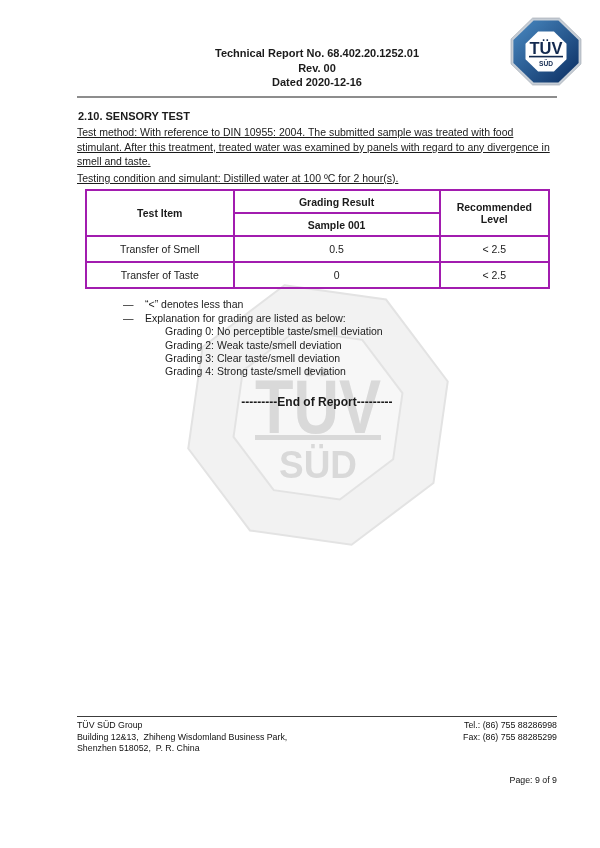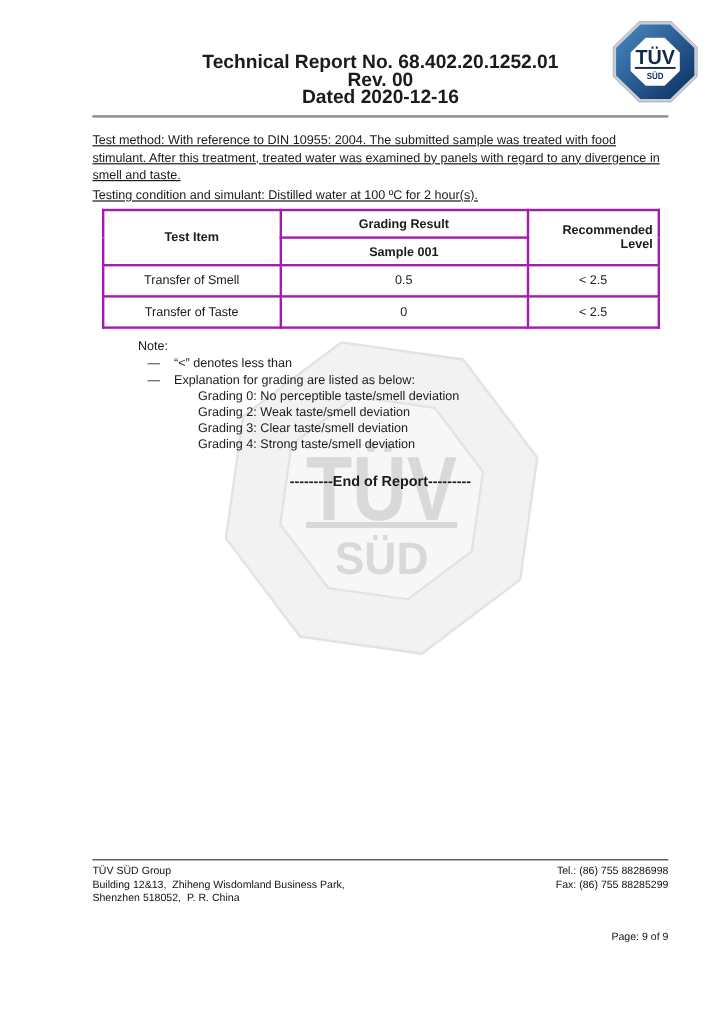--- a/index.html
+++ b/index.html
@@ -4,37 +4,37 @@
 <style>
   html,body{margin:0;padding:0;background:#fff;}
   .page{
     position:relative;width:600px;height:848px;background:#ffffff;overflow:hidden;
     font-family:"Liberation Sans",sans-serif;color:#1b1b1b;
   }
   
   .watermark{position:absolute;left:178px;top:275px;width:280px;height:280px;z-index:0;}
   
   .header-block{position:absolute;left:77px;width:480px;top:46px;text-align:center;
-    font-weight:bold;font-size:16px;line-height:14.7px;z-index:2;}
+    font-weight:bold;font-size:11px;line-height:14.7px;z-index:2;}
   .logo{position:absolute;right:18px;top:17px;width:72px;height:69px;z-index:2;}
   .header-rule{position:absolute;left:77px;width:480px;top:96px;height:2px;background:#8d8d8d;z-index:2;}
   
   .main{position:absolute;left:77px;width:480px;top:110px;font-size:10.5px;z-index:1;}
   .section-title{font-size:11px;font-weight:bold;margin:0 0 3px 1px;}
   .para{margin:0;line-height:14.6px;text-decoration:underline;}
   .para.cond{margin-top:2px;}
   
   table.sensory{border-collapse:collapse;margin:4px 0 0 8px;width:465px;
     font-size:10.5px;text-align:center;border:2px solid #000;}
   table.sensory th,table.sensory td{border:2px solid #a21caf;padding:0 4px;}
   table.sensory th{font-weight:bold;height:21px;}
   table.sensory td{height:24px;font-weight:normal;}
   .col-item{width:140px;margin-top:20px;}
   .col-grade{width:200px;}
-  .col-rec{width:100px;text-align:right;}
+  .col-rec{width:100px;}
   
   .notes{margin:8px 0 0 38px;line-height:14px;}
   .note-item{display:flex;}
   .note-dash{width:30px;padding-left:8px;box-sizing:border-box;}
   .note-text{flex:1;}
   .gradings{margin-left:50px;line-height:13.2px;}
   
   .end-report{margin-top:17px;text-align:center;font-weight:bold;font-size:12px;}
   
   .footer{position:absolute;left:77px;width:480px;top:716px;z-index:2;}
@@ -76,20 +76,21 @@
     <polygon points="23.6,3.4 48.4,3.4 68.6,23.1 68.6,45.9 48.4,65.6 23.6,65.6 3.4,45.9 3.4,23.1" fill="url(#lgBlue)"></polygon>
     <polygon points="28.1,14.5 43.9,14.5 56.5,26.8 56.5,42.2 43.9,54.5 28.1,54.5 15.5,42.2 15.5,26.8" fill="#ffffff"></polygon>
     <text x="36" y="36.5" font-size="17" font-weight="bold" fill="#12294f" text-anchor="middle" textLength="33" lengthAdjust="spacingAndGlyphs">TÜV</text>
     <rect x="19" y="38.8" width="34" height="1.6" fill="#12294f"></rect>
     <text x="36" y="48.5" font-size="7.5" font-weight="bold" fill="#12294f" text-anchor="middle" textLength="14" lengthAdjust="spacingAndGlyphs">SÜD</text>
   </svg>
 
   <div class="header-rule"></div>
 
   <div class="main">
+    <h2 class="section-title">2.10. SENSORY TEST</h2>
     <p class="para">Test method: With reference to DIN 10955: 2004. The submitted sample was treated with food stimulant. After this treatment, treated water was examined by panels with regard to any divergence in smell and taste.</p>
     <p class="para cond">Testing condition and simulant: Distilled water at 100 ºC for 2 hour(s).</p>
 
     <table class="sensory">
       <tbody>
         <tr>
           <th class="col-item" rowspan="2">Test Item</th>
           <th class="col-grade">Grading Result</th>
           <th class="col-rec" rowspan="2">Recommended Level</th>
         </tr>
@@ -103,21 +104,20 @@
         </tr>
         <tr>
           <td>Transfer of Taste</td>
           <td>0</td>
           <td>&lt; 2.5</td>
         </tr>
       </tbody>
     </table>
 
     <div class="notes">
-      <div>Note:</div>
       <div class="note-item">
         <span class="note-dash">—</span>
         <span class="note-text">“&lt;” denotes less than</span>
       </div>
       <div class="note-item">
         <span class="note-dash">—</span>
         <span class="note-text">Explanation for grading are listed as below:</span>
       </div>
       <div class="gradings">
         <div>Grading 0: No perceptible taste/smell deviation</div>

